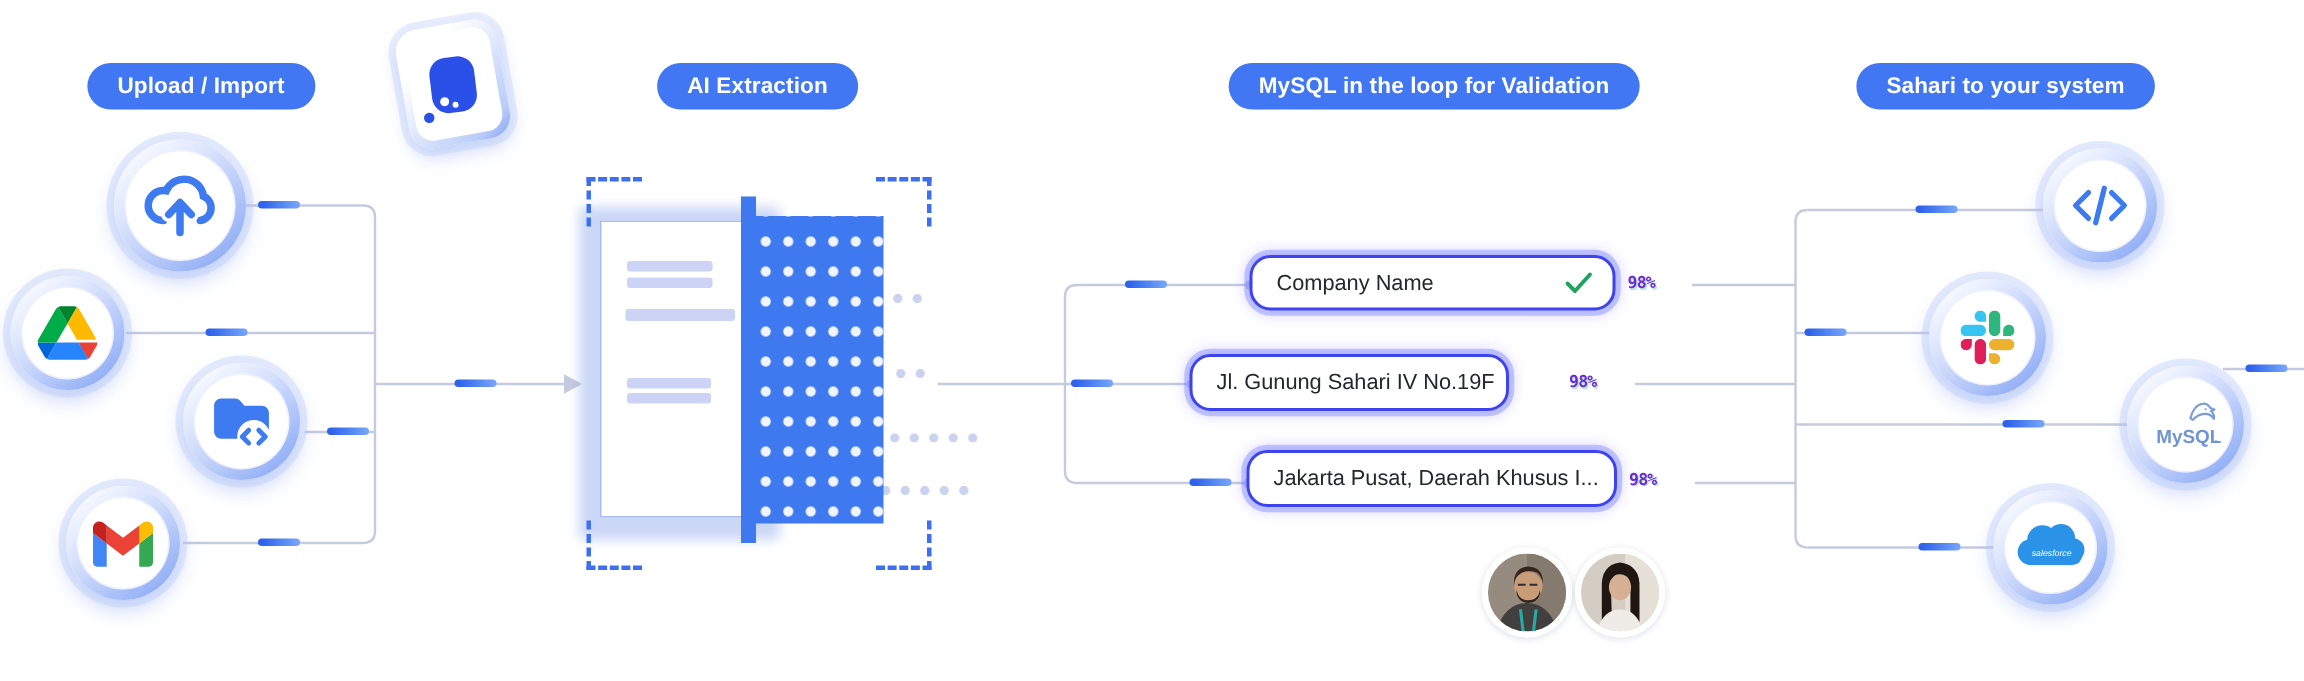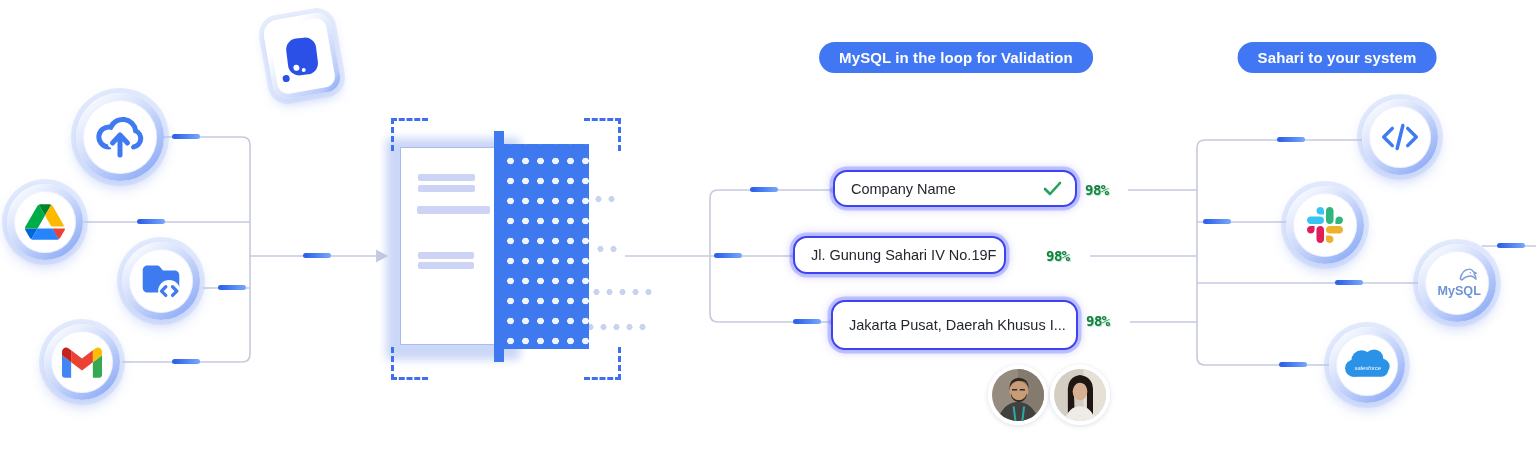--- a/index.html
+++ b/index.html
@@ -55,21 +55,21 @@
   .c-tr{left:584px;top:118px;border-top-width:3px;border-right-width:3px;}
   .c-bl{left:391px;top:347px;border-bottom-width:3px;border-left-width:3px;}
   .c-br{left:584px;top:347px;border-bottom-width:3px;border-right-width:3px;}
   
   .field{position:absolute;display:flex;align-items:center;justify-content:space-between;
     box-sizing:border-box;background:#fff;border:2px solid #3d43ee;border-radius:14px;
     padding:0 13px 0 16px;z-index:5;
     box-shadow:0 0 0 3.5px rgba(84,96,255,.30),0 0 9px 3px rgba(110,100,255,.28);}
   .field .val{font-size:14.5px;color:#23272e;white-space:nowrap;}
   .conf{position:absolute;z-index:5;font-family:"DejaVu Sans Mono",monospace;
-    font-size:14px;font-weight:700;color:#15803d;letter-spacing:-.5px;
+    font-size:11px;font-weight:700;color:#6d28d9;letter-spacing:-.5px;
     text-shadow:1px 1px 0 rgba(122,211,168,.55);}
   
   .avatar{position:absolute;width:60px;height:60px;border-radius:50%;overflow:hidden;
     border:4px solid #fff;box-sizing:border-box;z-index:6;box-shadow:0 1px 5px rgba(60,70,110,.18);}
   .avatar svg{display:block;width:100%;height:100%;}
 </style>
 </head>
 <body>
 
 <div class="stage">
@@ -107,20 +107,22 @@
   <div class="packet" style="left:303px;top:253px;"></div>
   <div class="packet" style="left:750px;top:187px;"></div>
   <div class="packet" style="left:714px;top:253px;"></div>
   <div class="packet" style="left:793px;top:319px;"></div>
   <div class="packet" style="left:1277px;top:137px;"></div>
   <div class="packet" style="left:1203px;top:219px;"></div>
   <div class="packet" style="left:1335px;top:280px;"></div>
   <div class="packet" style="left:1279px;top:362px;"></div>
   <div class="packet" style="left:1497px;top:243px;"></div>
 
+  <div class="pill" style="left:134px;">Upload / Import</div>
+  <div class="pill" style="left:505px;">AI Extraction</div>
   <div class="pill" style="left:956px;">MySQL in the loop for Validation</div>
   <div class="pill" style="left:1337px;">Sahari to your system</div>
 
   <div class="logo-card">
     <div class="inner">
       <div class="logo-glyph">
         <span class="d1"></span>
           <span class="d2"></span>
           <span class="d3"></span>
       </div>
@@ -200,21 +202,21 @@
   <div class="conf" style="left:1085px;top:182px;">98%</div>
 
   <div class="field" style="left:793px;top:236px;width:213px;height:38px;">
     <span class="val">Jl. Gunung Sahari IV No.19F</span>
     <svg width="19" height="15" viewBox="0 0 19 15">
       <path d="M2 8l5 5L17 2" fill="none" stroke="#23a25f" stroke-width="2.6" stroke-linecap="round" stroke-linejoin="round"></path>
     </svg>
   </div>
   <div class="conf" style="left:1046px;top:248px;">98%</div>
 
-  <div class="field" style="left:831px;top:300px;width:247px;height:50px;">
+  <div class="field" style="left:831px;top:300px;width:247px;height:38px;">
     <span class="val">Jakarta Pusat, Daerah Khusus I...</span>
     <svg width="19" height="15" viewBox="0 0 19 15">
       <path d="M2 8l5 5L17 2" fill="none" stroke="#23a25f" stroke-width="2.6" stroke-linecap="round" stroke-linejoin="round"></path>
     </svg>
   </div>
   <div class="conf" style="left:1086px;top:313px;">98%</div>
 
   <div class="avatar" style="left:988px;top:365px;">
     <svg viewBox="0 0 60 60">
       <rect width="60" height="60" fill="#958b7e"></rect>

